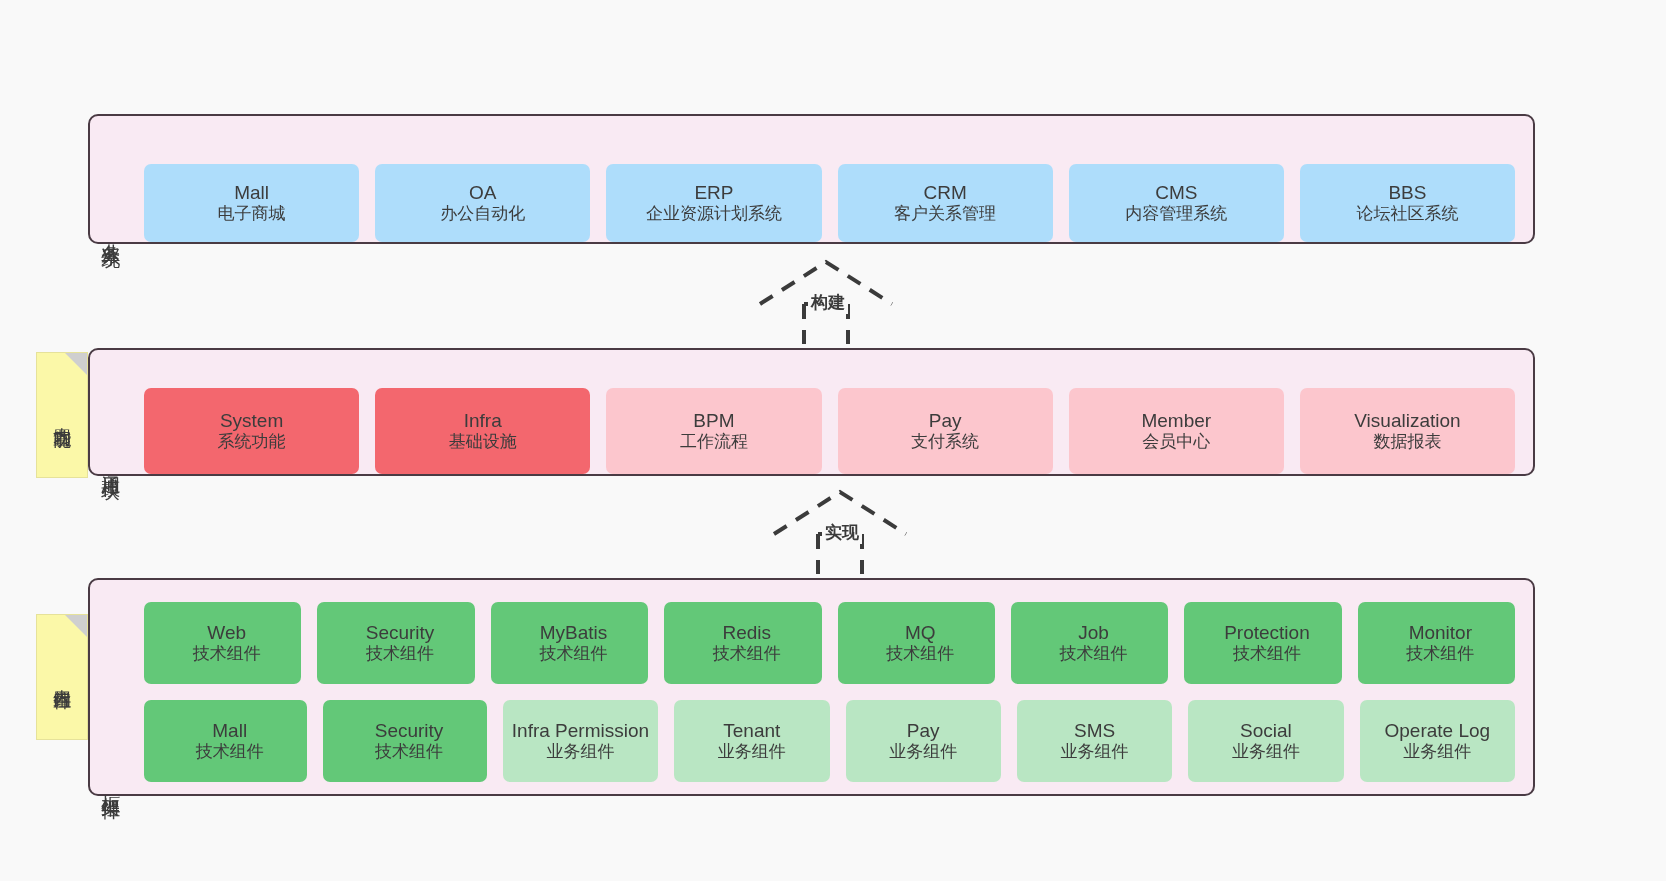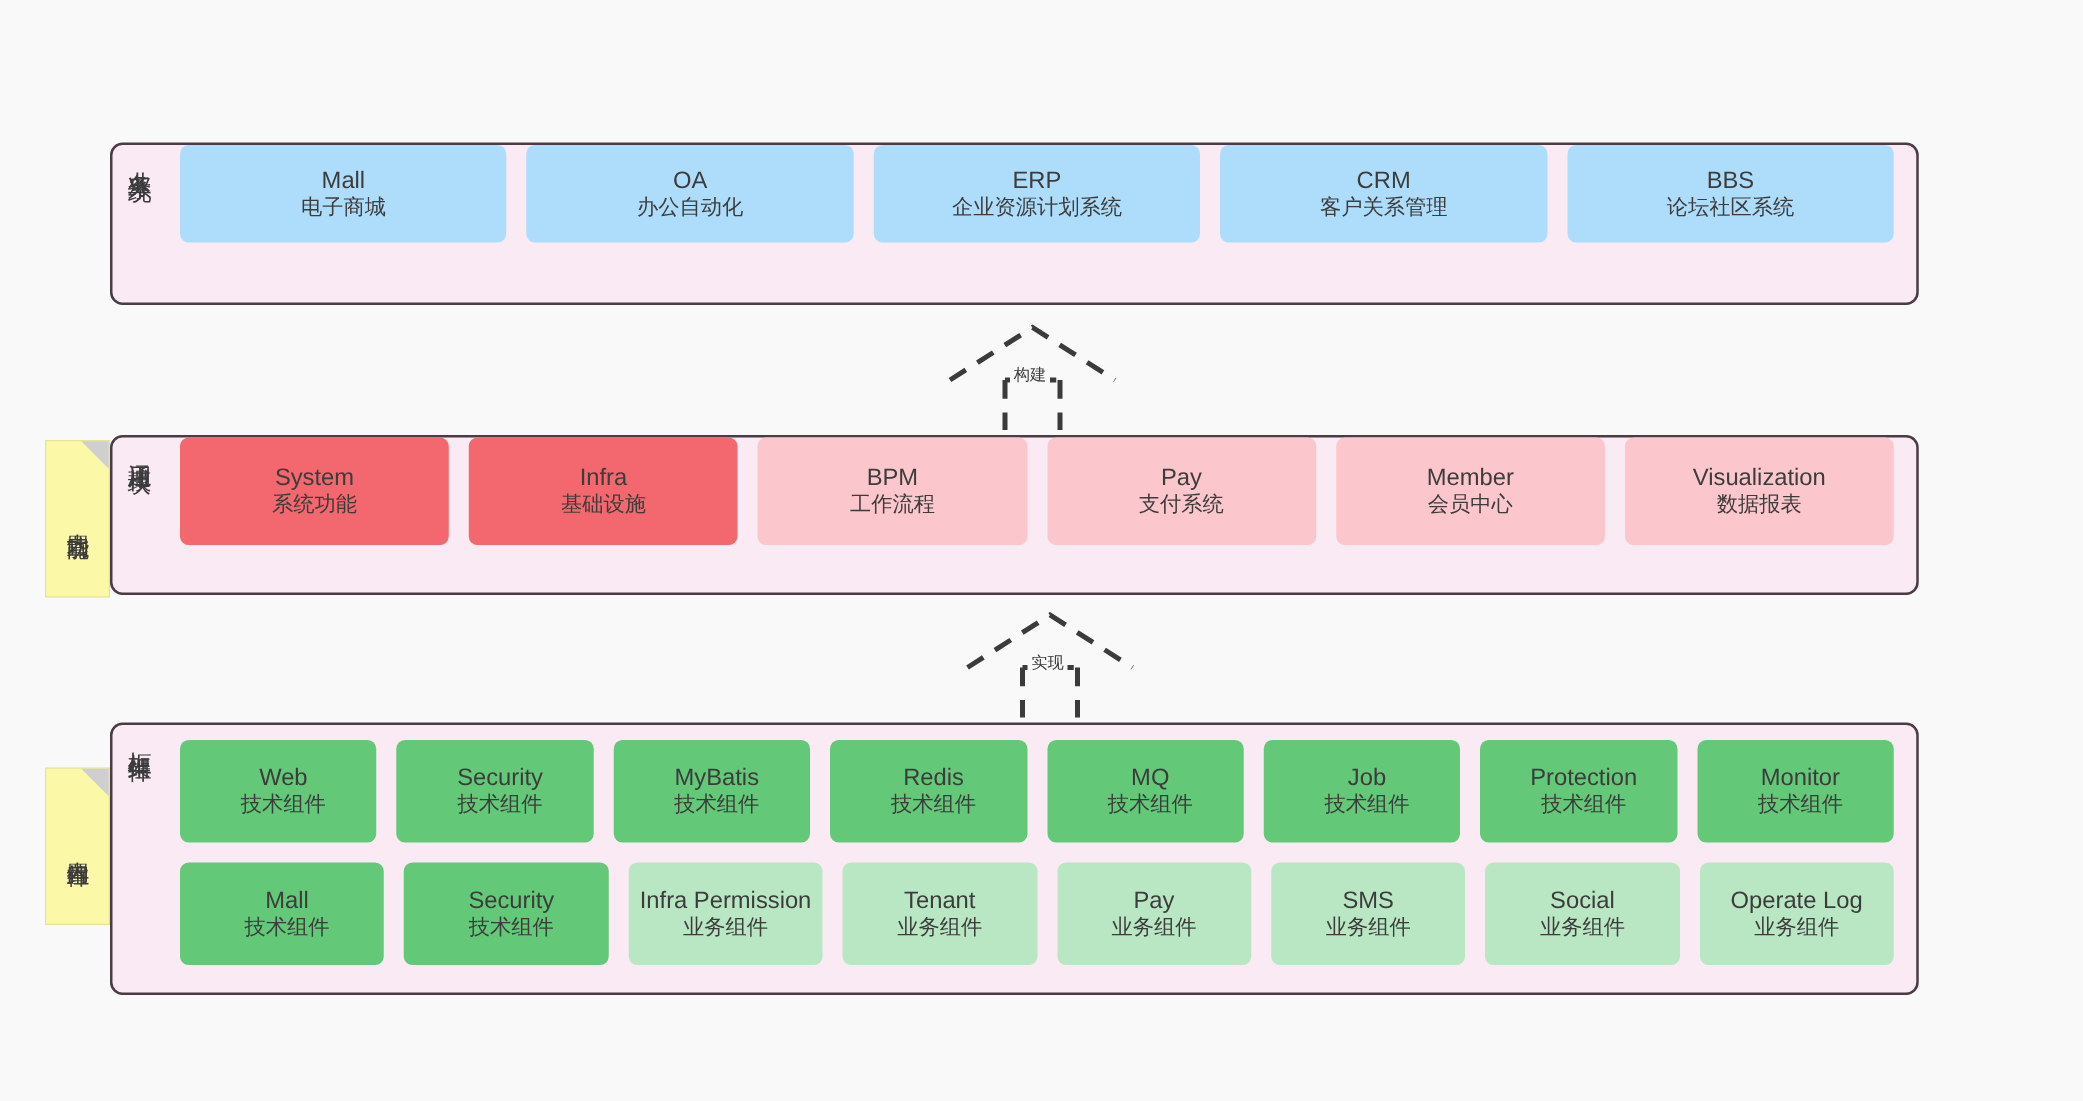--- a/index.html
+++ b/index.html
@@ -22,21 +22,21 @@
   }
 
   
   .layer {
     position: absolute;
     box-sizing: border-box;
     background: #f9eaf3;
     border: 2px solid #4a3b44;
     border-radius: 10px;
     display: flex;
-    align-items: flex-start;
+    align-items: flex-end;
   }
   .layer-title {
     flex: 0 0 auto;
     width: 42px;
     display: flex;
     align-items: center;
     justify-content: center;
     font-size: 19px;
     line-height: 1.12;
     color: #3b3b3b;
@@ -119,25 +119,26 @@
   .sticky .stext { padding: 4px 0; }
 
   
   .connector {
     position: absolute;
     z-index: 2;
   }
   .connector svg { display: block; overflow: visible; }
   .conn-label {
     position: absolute;
-    font-size: 13px;
+    font-size: 17px;
     color: #3b3b3b;
     background: #f9f9f9;
     padding: 0 3px;
     white-space: nowrap;
+    font-weight: bold;
   }
 </style>
 </head>
 <body>
 
 <div class="canvas">
 
   <div class="layer biz-layer" style="left:88px; top:114px; width:1447px; height:130px;">
     <div class="layer-title">业务系统</div>
     <div class="layer-body">
@@ -150,20 +151,24 @@
           <span class="t1">OA</span>
           <span class="t2">办公自动化</span>
         </div>
         <div class="node">
           <span class="t1">ERP</span>
           <span class="t2">企业资源计划系统</span>
         </div>
         <div class="node">
           <span class="t1">CRM</span>
           <span class="t2">客户关系管理</span>
+        </div>
+        <div class="node">
+          <span class="t1">CMS</span>
+          <span class="t2">内容管理系统</span>
         </div>
         <div class="node">
           <span class="t1">BBS</span>
           <span class="t2">论坛社区系统</span>
         </div>
       </div>
     </div>
   </div>
 
   <div class="connector" style="left:758px; top:258px; width:140px; height:86px;">

